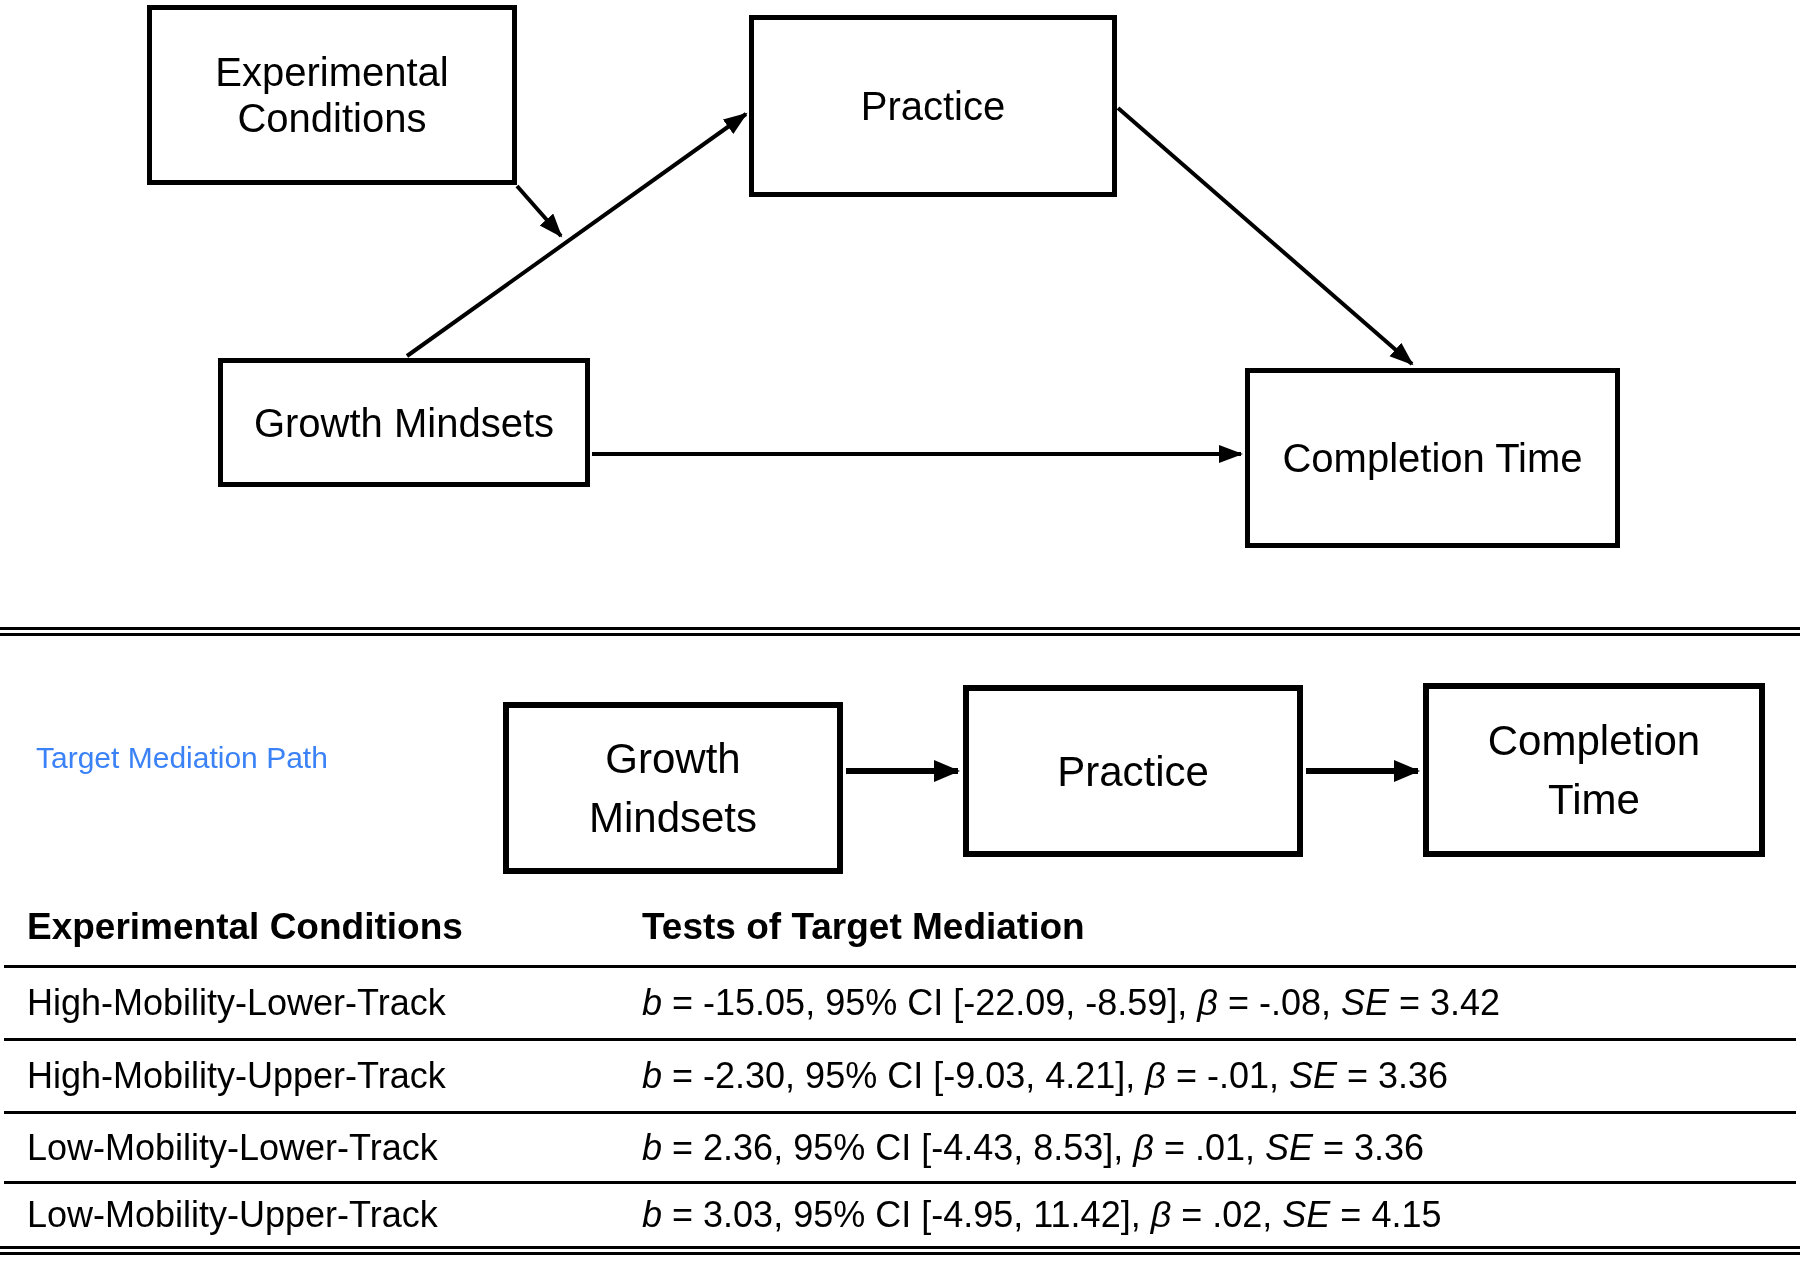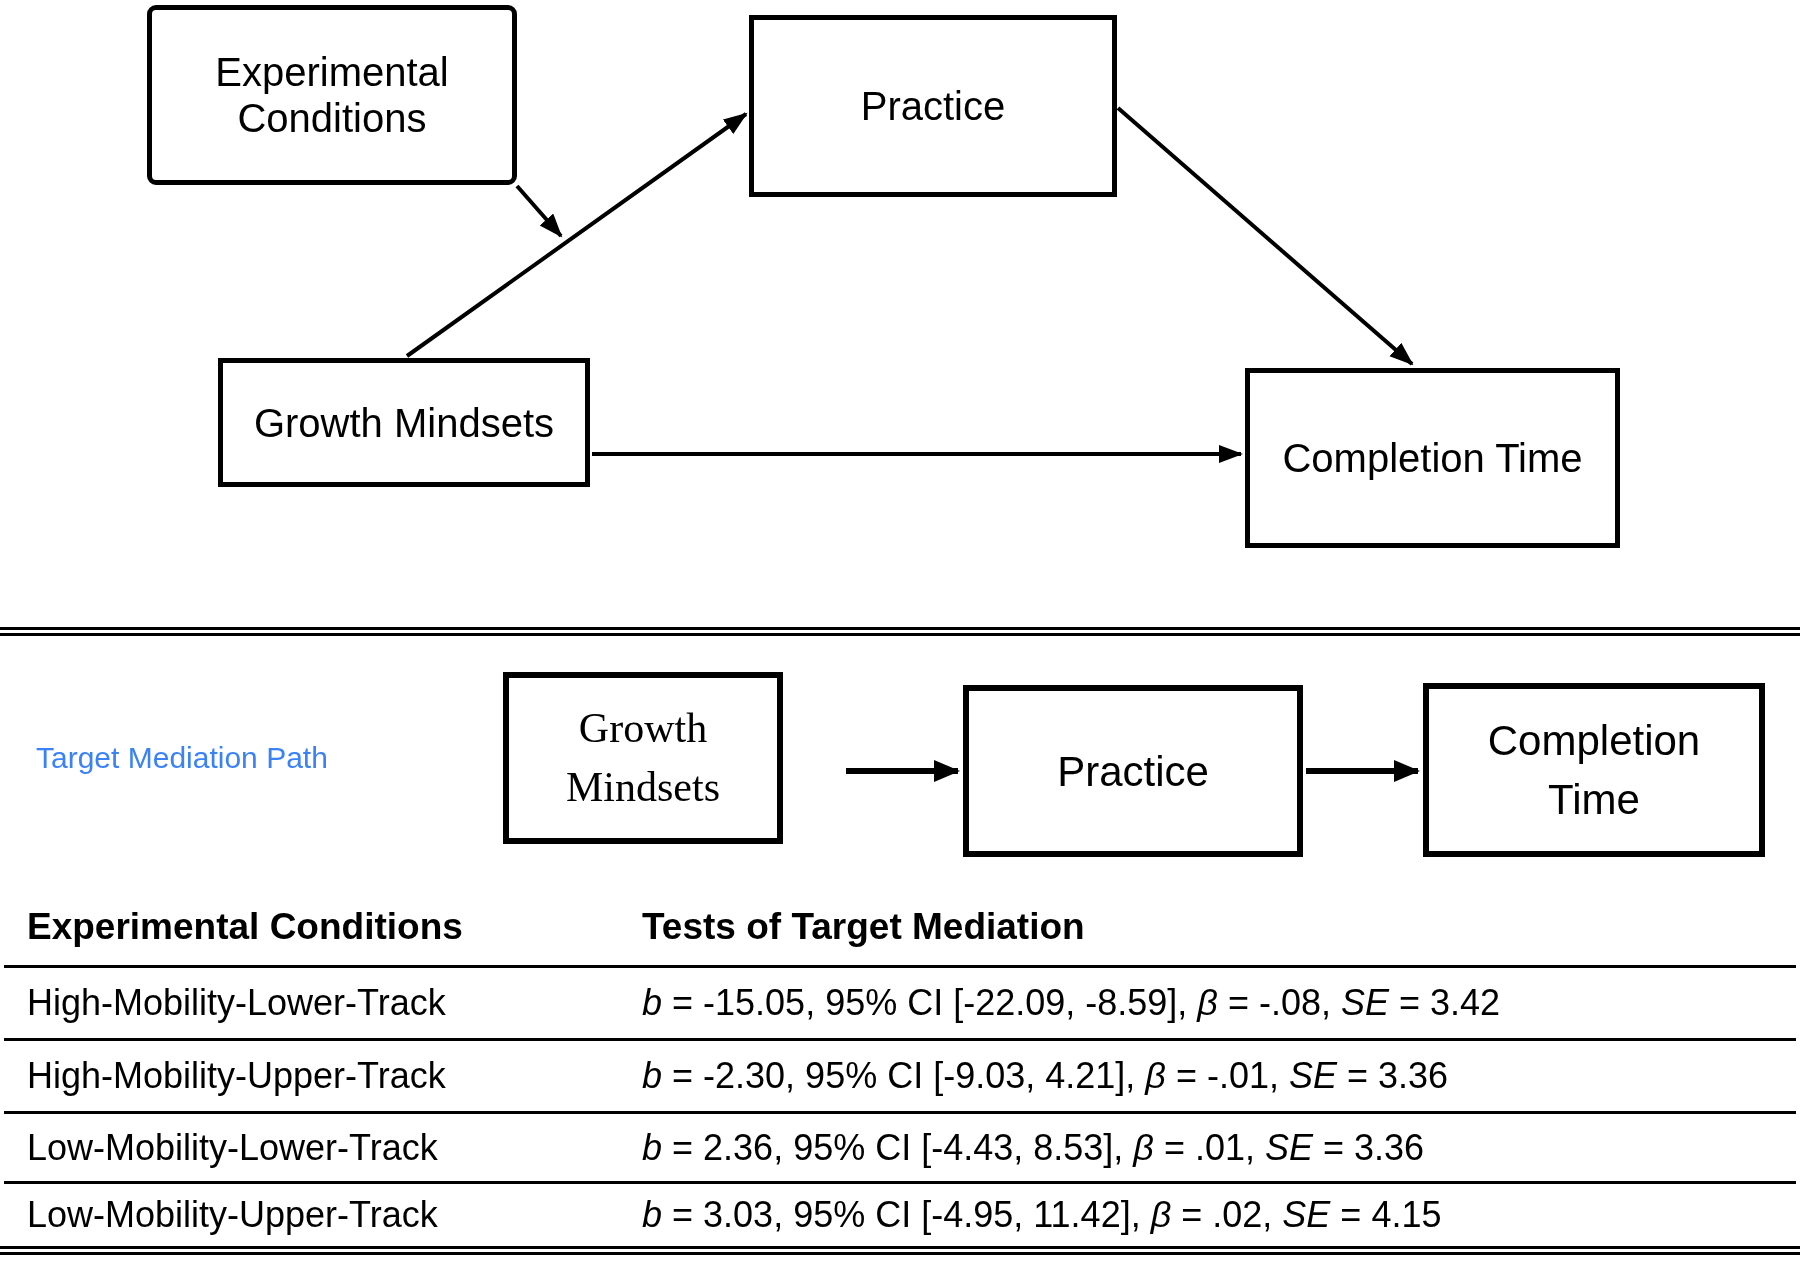--- a/index.html
+++ b/index.html
@@ -66,42 +66,42 @@
       </marker>
     </defs>
     <line x1="517" y1="186" x2="561" y2="236" stroke="#000" stroke-width="4" marker-end="url(#ah)"></line>
     <line x1="407" y1="356" x2="746" y2="114" stroke="#000" stroke-width="4" marker-end="url(#ah)"></line>
     <line x1="1118" y1="108" x2="1412" y2="364" stroke="#000" stroke-width="4" marker-end="url(#ah)"></line>
     <line x1="592" y1="454" x2="1241" y2="454" stroke="#000" stroke-width="4" marker-end="url(#ah)"></line>
     <line x1="846" y1="771" x2="958" y2="771" stroke="#000" stroke-width="6" marker-end="url(#ah2)"></line>
     <line x1="1306" y1="771" x2="1418" y2="771" stroke="#000" stroke-width="6" marker-end="url(#ah2)"></line>
   </svg>
 
-  <div class="dbox" style="left:147px;top:5px;width:370px;height:180px;border-radius:9px;">
+  <div class="dbox" style="left:147px;top:5px;width:370px;height:180px;">
     <span>Experimental</span>
     <span>Conditions</span>
   </div>
 
   <div class="dbox" style="left:749px;top:15px;width:368px;height:182px;">
     <span>Practice</span>
   </div>
 
   <div class="dbox" style="left:218px;top:358px;width:372px;height:129px;">
     <span>Growth Mindsets</span>
   </div>
 
   <div class="dbox" style="left:1245px;top:368px;width:375px;height:180px;">
     <span>Completion Time</span>
   </div>
 
   <div class="sep-double" style="top:627px;"></div>
 
   <div class="target-label">Target Mediation Path</div>
 
-  <div class="mbox" style="left:503px;top:672px;width:280px;height:172px;font-family:Liberation Serif, serif;">
+  <div class="mbox" style="left:503px;top:702px;width:340px;height:172px;">
     <span>Growth</span>
     <span>Mindsets</span>
   </div>
 
   <div class="mbox" style="left:963px;top:685px;width:340px;height:172px;">
     <span>Practice</span>
   </div>
 
   <div class="mbox" style="left:1423px;top:683px;width:342px;height:174px;">
     <span>Completion</span>

